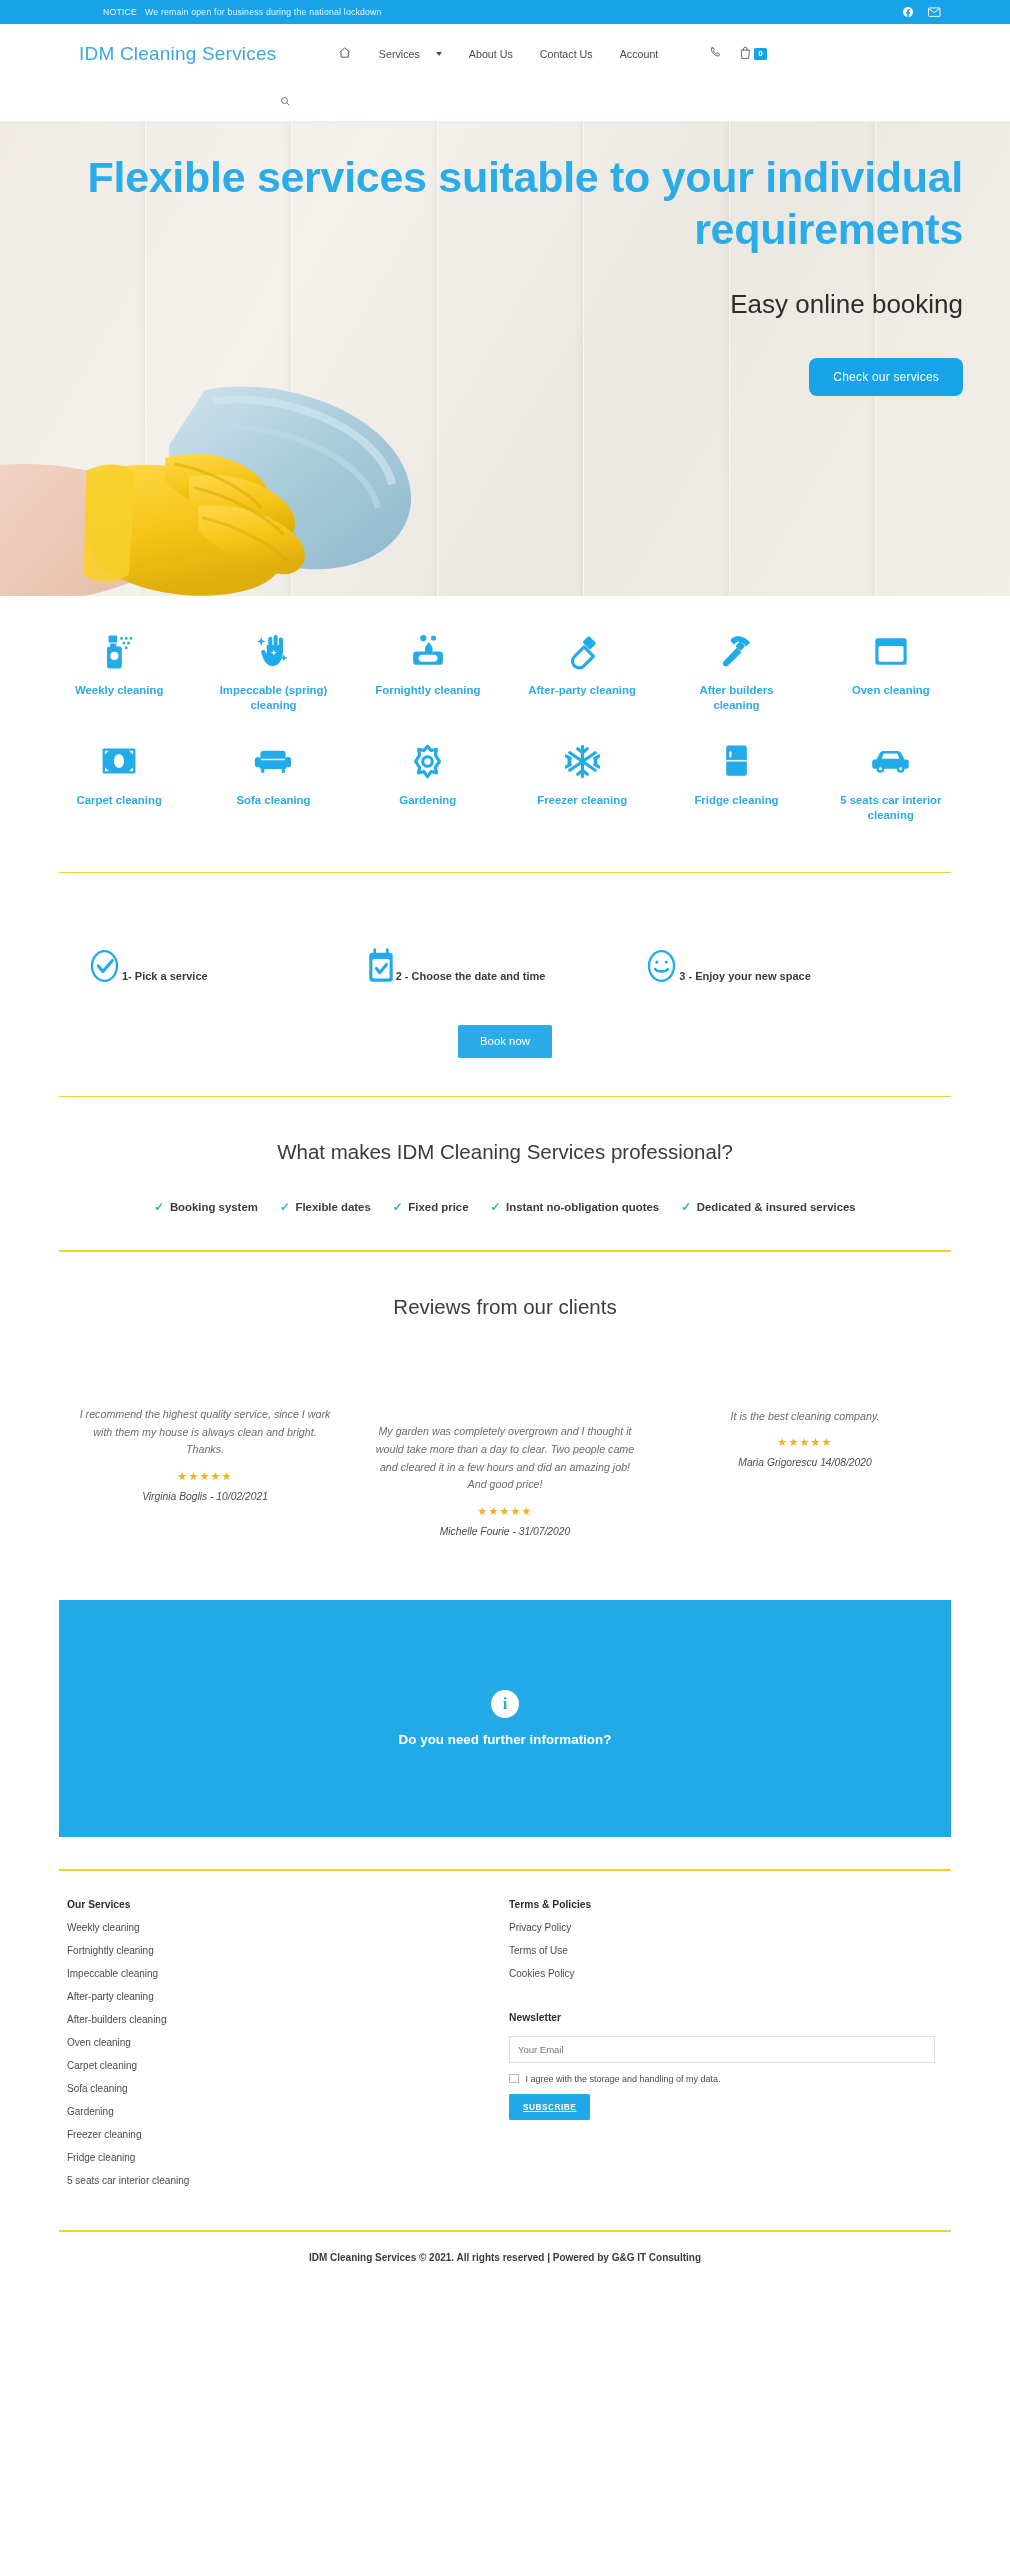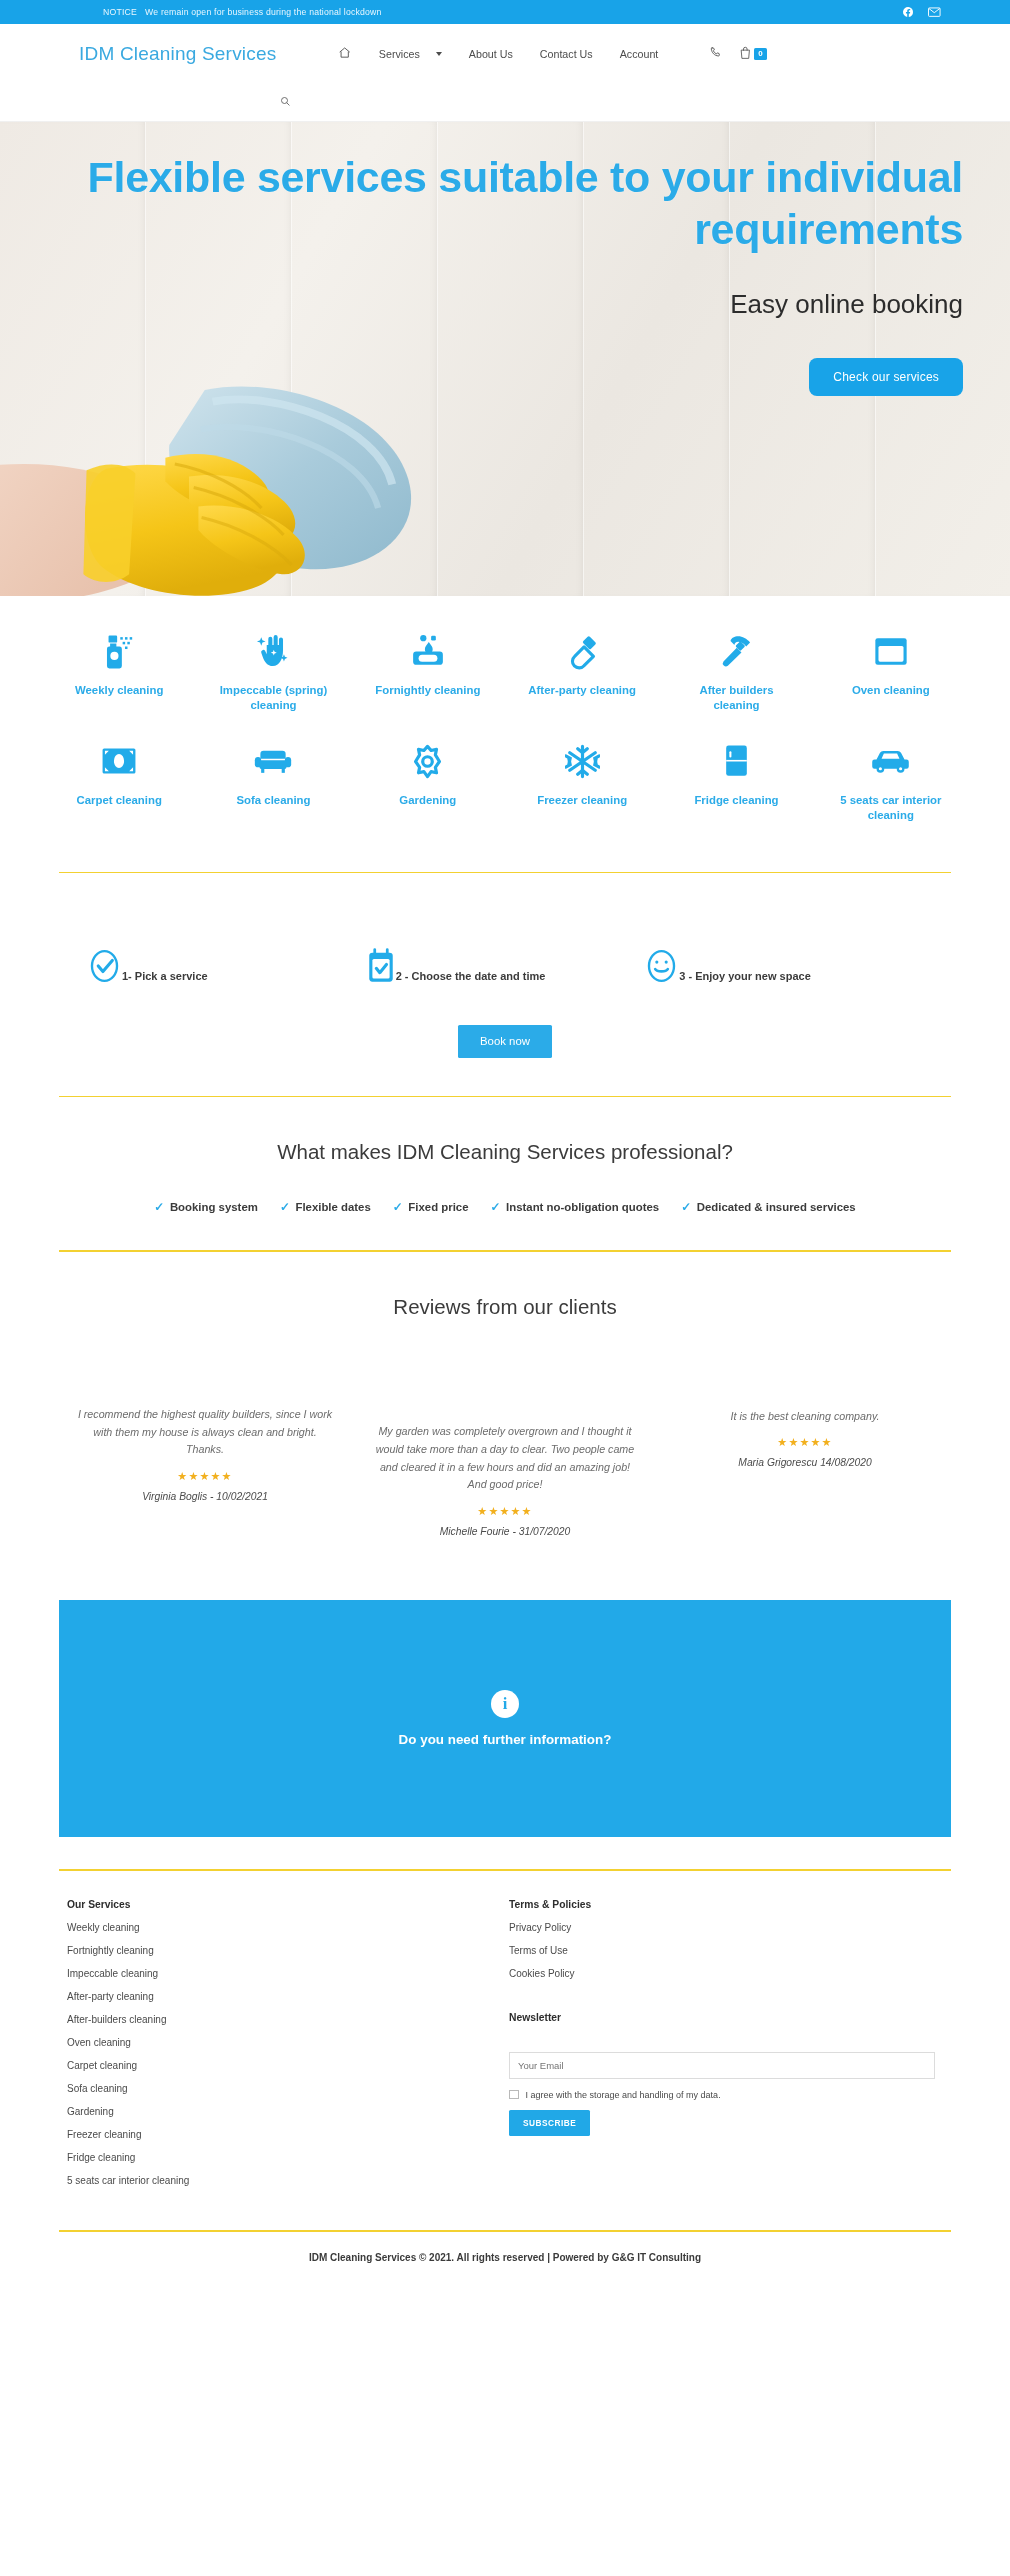--- a/index.html
+++ b/index.html
@@ -237,29 +237,29 @@
     gap: 0 0;
   }
   .f-head { font-size: 10.3px; font-weight:700; color:#2d2d2d; margin-bottom: 12.6px; }
   .f-link { font-size: 10px; color:#4a4a4a; margin-bottom: 12px; }
   .newsletter { margin-top: 33px; }
   .email-input {
     width: 426px; height: 27px;
     border:0.8px solid #dcdcdc; background:#fff;
     padding: 0 8px; font-size: 9.5px; color:#8d8d8d;
     font-family:"Liberation Sans", sans-serif;
-    margin-top: 16px;
+    margin-top: 0;
   }
   .agree { display:flex; align-items:center; gap:7px; margin-top: 11px; }
   .cbox { width:9.5px;height:9.5px;border:0.8px solid #b9b9b9; background:#fff; display:inline-block; }
   .agree-lbl { font-size: 9px; color:#4a4a4a; }
   .subscribe {
     margin-top: 10.3px; background:#21A8E7; color:#fff; border:none;
     font-size: 8.3px; font-weight:700; letter-spacing:0.5px;
-    padding: 8px 14px; border-radius:1.6px;
+    padding: 8px 14px; border-radius:1.6px;text-decoration:underline;
   }
   .bottom-divider { height:1.6px; background:#F3D131; margin: 24px 59px 0 59px; }
   .copyright {
     text-align:center; font-size: 10px; font-weight:700;
     color:#3a3a3a; padding: 20.5px 0 28px 0;
   }
 </style>
 </head>
 <body>
 
@@ -618,21 +618,21 @@
     </div>
   </div>
 
   <div class="divider" style="margin-top:36px"></div>
 
   <div class="section">
     <div class="sec-title">Reviews from our clients</div>
     <div class="reviews-grid">
 
       <div class="review r1">
-        <div class="review-text">I recommend the highest quality builders, since I work with them my house is always clean and bright. Thanks.</div>
+        <div class="review-text">I recommend the highest quality service, since I work with them my house is always clean and bright. Thanks.</div>
         <div class="stars">★★★★★</div>
         <div class="review-author">Virginia Boglis - 10/02/2021</div>
       </div>
 
       <div class="review r2">
         <div class="review-text">My garden was completely overgrown and I thought it would take more than a day to clear. Two people came and cleared it in a few hours and did an amazing job! And good price!</div>
         <div class="stars">★★★★★</div>
         <div class="review-author">Michelle Fourie - 31/07/2020</div>
       </div>
 

